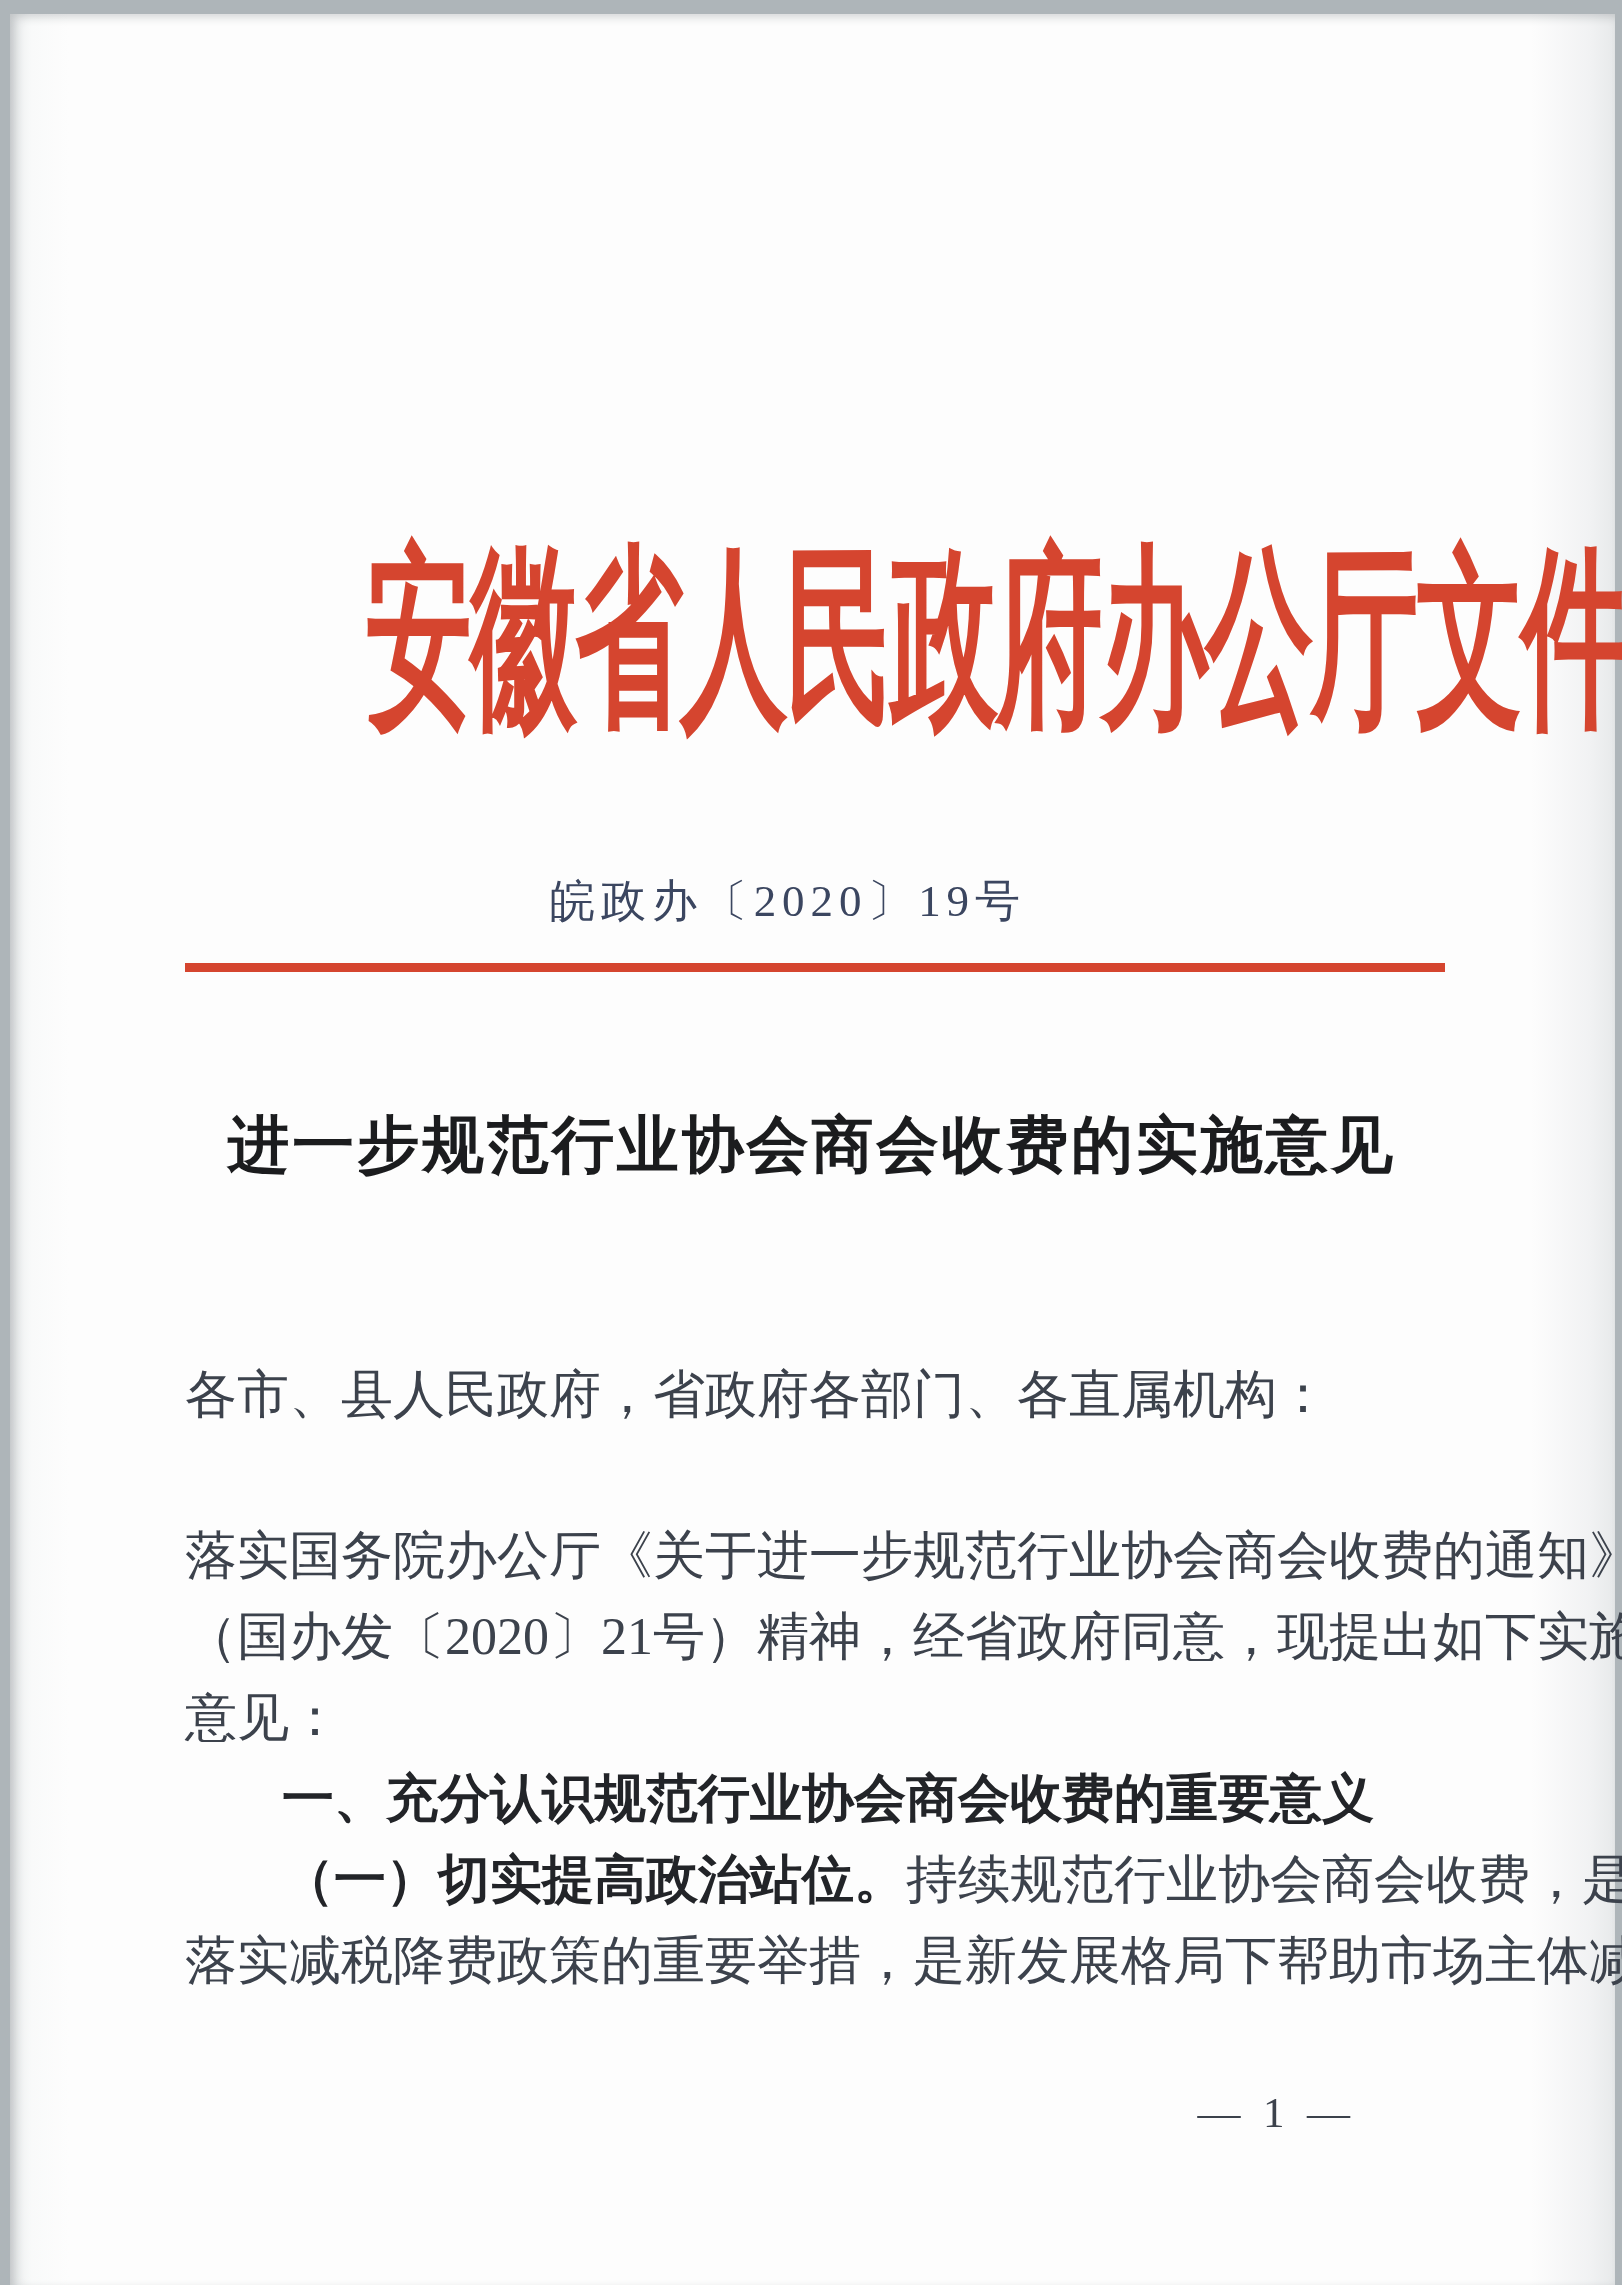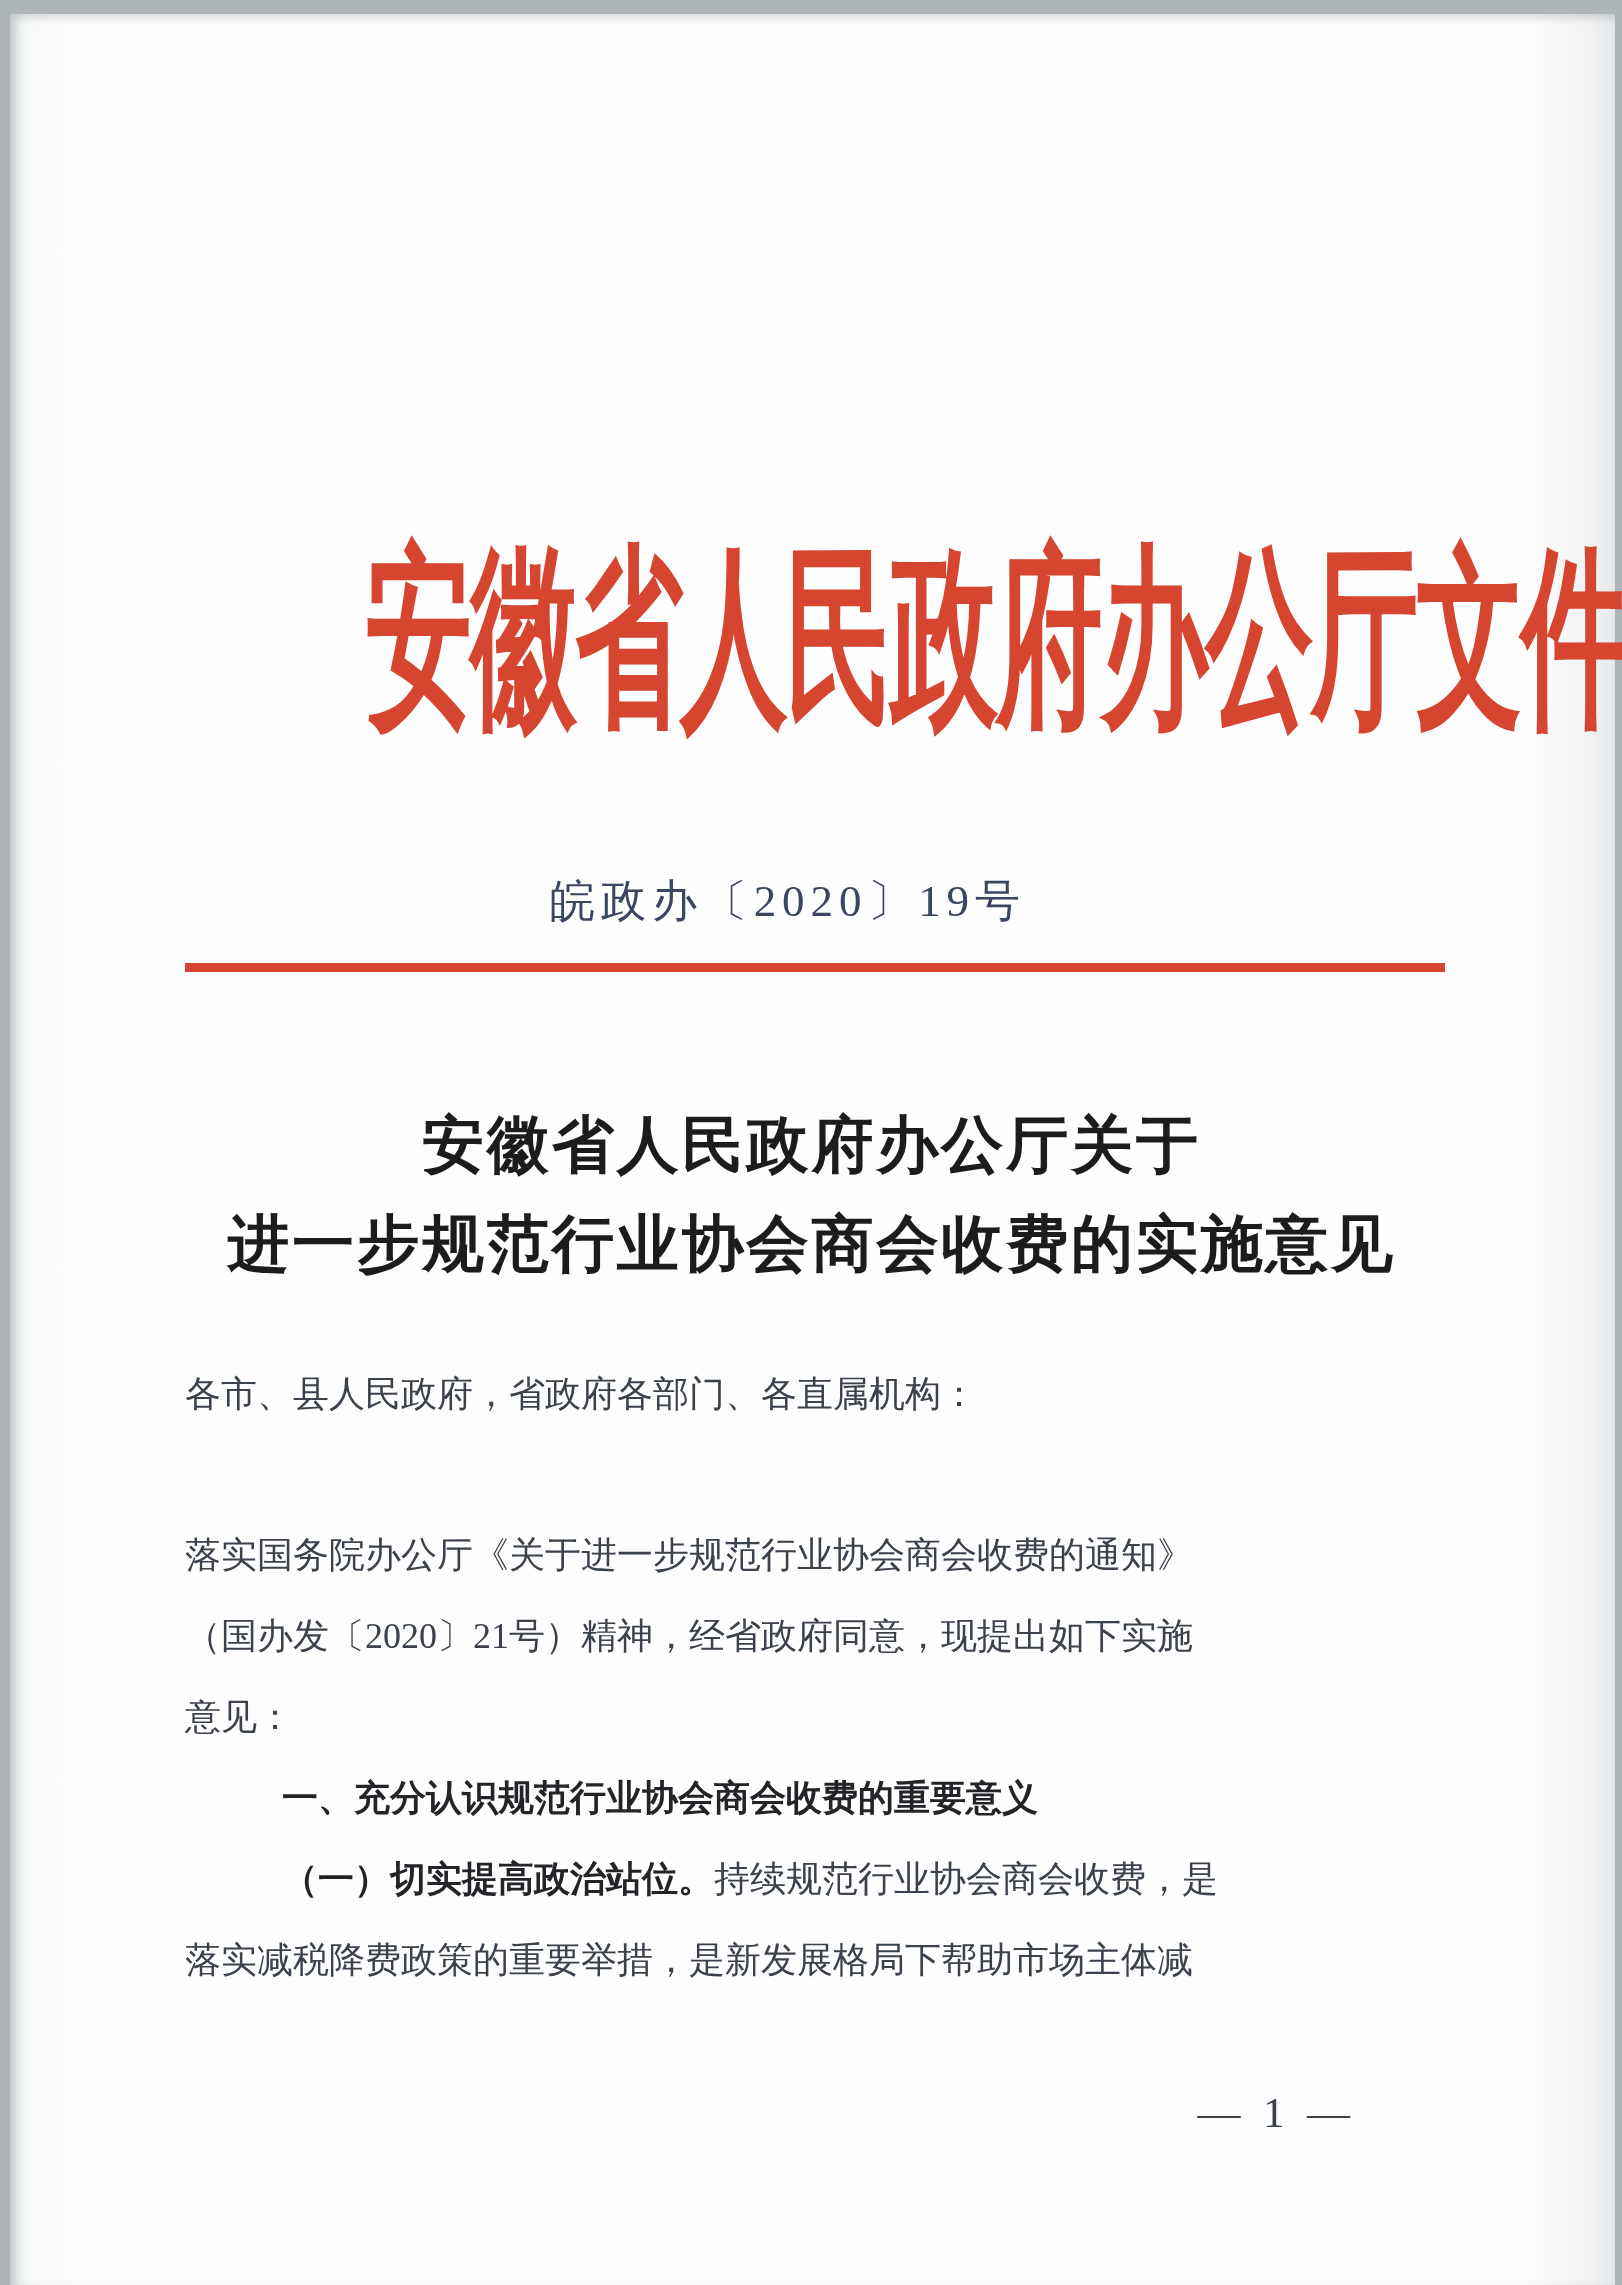--- a/index.html
+++ b/index.html
@@ -68,21 +68,21 @@
     line-height: 99px;
     font-weight: bold;
     letter-spacing: 2.9px;
     color: var(--title-ink, #1b1c1e);
     white-space: nowrap;
   }
 
   .bline {
     position: absolute;
     left: 185px;
-    font-size: 36px;
+    font-size: 52px;
     line-height: 55px;
     color: var(--ink, #3c424c);
     white-space: nowrap;
   }
   .bline.indent { left: 271px; }
   .bold-seg, .bline.bold-line {
     font-weight: bold;
     color: var(--bold-ink, #222428);
     margin-left: 11px;
   }
@@ -104,21 +104,20 @@
 
   <div class="paper"></div>
 
   <div class="letterhead">安徽省人民政府办公厅文件</div>
 
   <div class="doc-number">皖政办〔2020〕19号</div>
 
   <div class="red-rule"></div>
 
   <div class="doc-title">
-    <div>安徽省人民政府办公厅关于</div>
     <div>进一步规范行业协会商会收费的实施意见</div>
   </div>
 
   <div class="bline" style="top:1367px">各市、县人民政府，省政府各部门、各直属机构：</div>
 
 
   <div class="bline" style="top:1528px">落实国务院办公厅《关于进一步规范行业协会商会收费的通知》</div>
 
   <div class="bline" style="top:1609px">（国办发〔2020〕21号）精神，经省政府同意，现提出如下实施</div>
 

